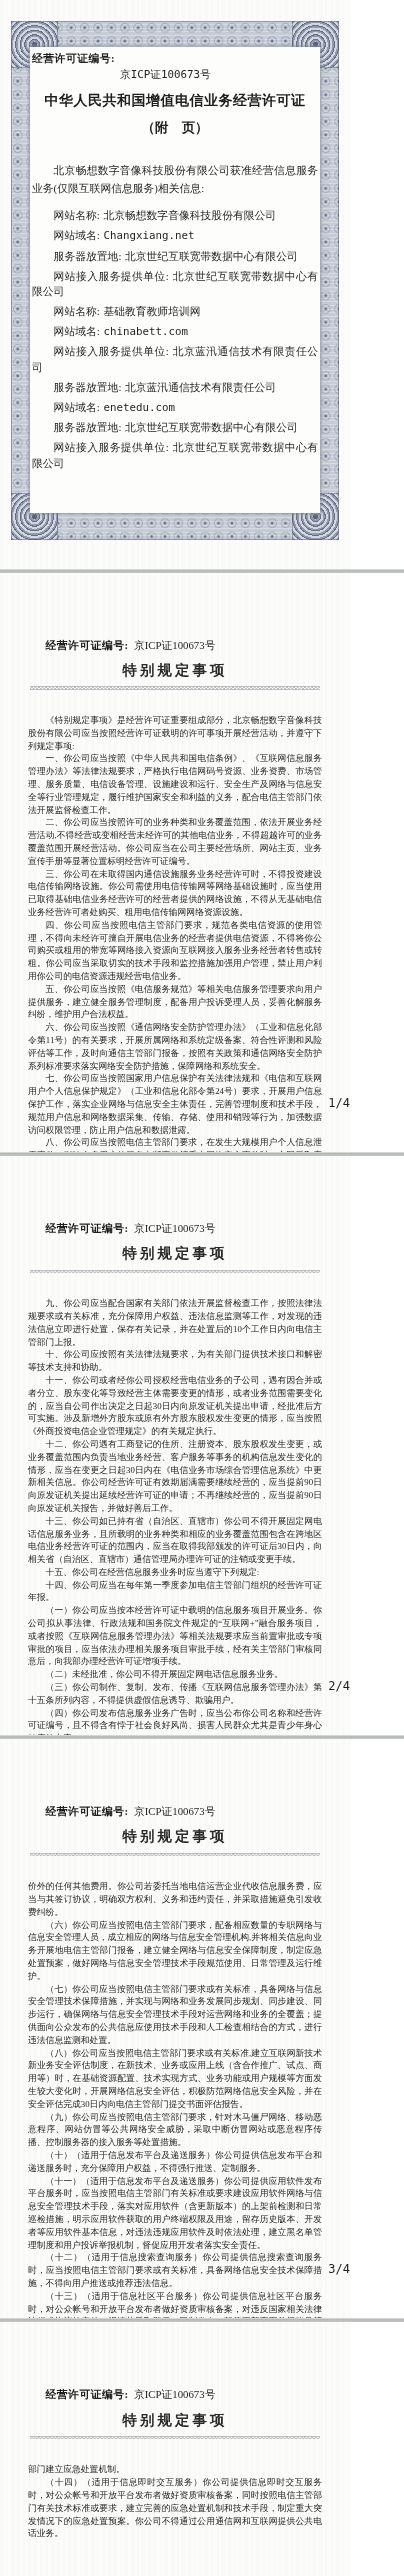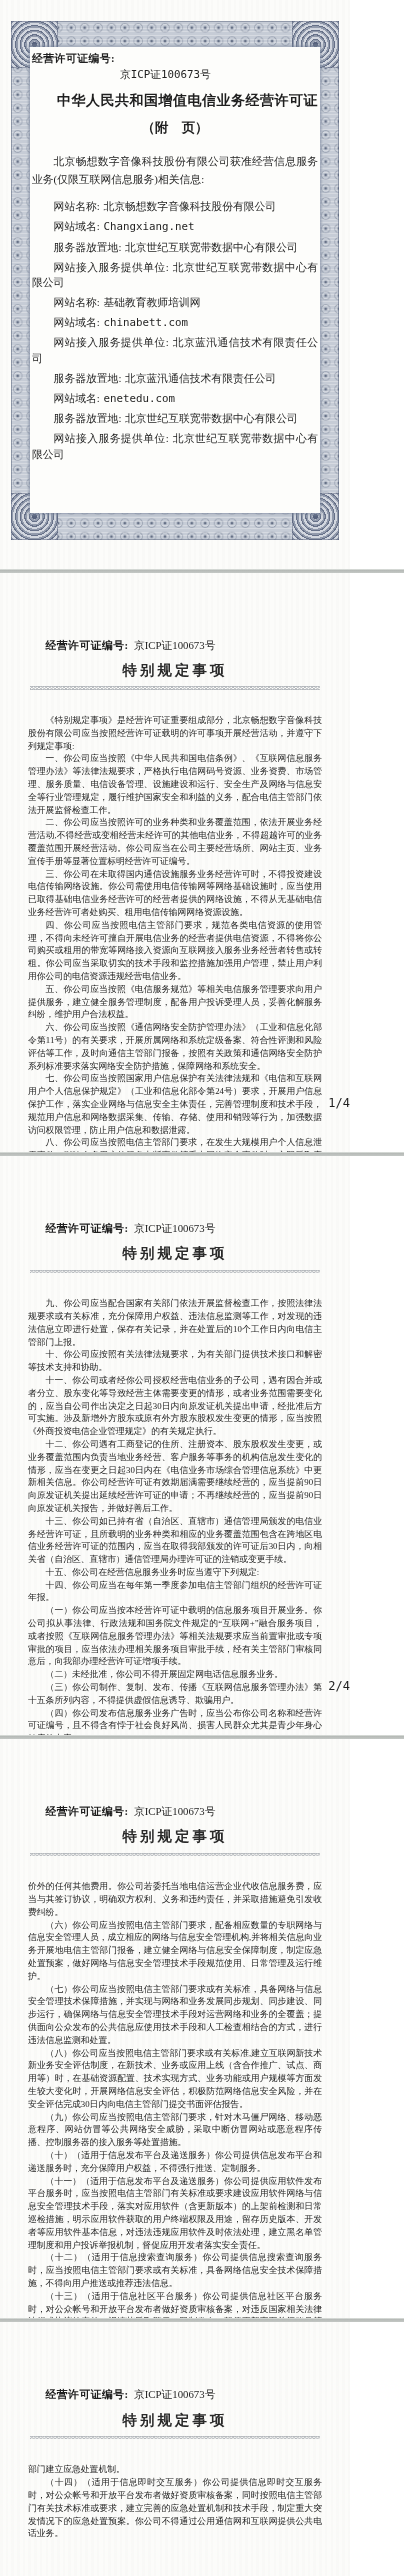--- a/index.html
+++ b/index.html
@@ -24,23 +24,23 @@
     background-image:
       radial-gradient(circle at 50% 50%, #57627c 0 2.6px, transparent 3.1px),
       repeating-radial-gradient(circle at 50% 50%, rgba(87,98,124,.85) 0 1px, rgba(212,216,224,.95) 1px 3.1px, rgba(87,98,124,.40) 3.1px 4.6px);
     box-shadow:inset 0 0 0 1px rgba(87,98,124,.5);}
   .corner.tl{left:10.8px;top:20.6px;} .corner.tr{right:10.8px;top:20.6px;}
   .corner.bl{left:10.8px;bottom:29px;} .corner.br{right:10.8px;bottom:29px;}
   .cert-content{position:absolute;left:32px;right:32px;top:52px;}
   .cert-lic-label{font-size:10.8px;font-weight:bold;letter-spacing:0.5px;}
   .cert-lic-number{font-size:10.8px;margin:2.1px 0 0 88px;}
   .mono{font-family:"DejaVu Sans Mono","Liberation Mono",monospace;}
-  .cert-title{font-size:14px;font-weight:bold;text-align:right;margin-top:10.3px;letter-spacing:0.5px;}
+  .cert-title{font-size:14px;font-weight:bold;text-align:center;margin-top:10.3px;letter-spacing:0.5px;}
   .cert-subtitle{font-size:13.4px;font-weight:bold;text-align:center;margin-top:8.2px;}
-  .cert-intro{font-size:10.8px;line-height:18.5px;text-indent:2em;text-align:justify;margin-top:15px;}
+  .cert-intro{font-size:10.8px;line-height:18.5px;text-indent:2em;text-align:justify;margin-top:24px;}
   .cert-entries{margin-top:6.2px;}
   .cert-entries p{font-size:10.8px;line-height:15.5px;margin:0 0 4.6px;text-indent:2em;text-align:justify;}
   .entry-label{margin-right:3.6px;}
 
   
   #p2,#p3,#p4{height:579px;} #p5{height:550px;}
   .sp-header{margin:66px 28px 0;padding-left:17.5px;font-size:10.8px;}
   .sp-lic-label{font-weight:bold;letter-spacing:0.5px;}
   .sp-lic-number{padding-left:5.2px;}
   .sp-title{text-align:center;font-size:14.4px;font-weight:bold;letter-spacing:3.1px;margin-top:8.2px;color:#2a2a2a;font-family:Liberation Mono, monospace;}
@@ -122,21 +122,21 @@
     <div class="sp-header">
       <span class="sp-lic-label">经营许可证编号:</span><span class="sp-lic-number">京ICP证100673号</span>
     </div>
     <div class="sp-title">特别规定事项</div>
     <div class="zigzag"></div>
     <div class="sp-body">
       <p>九、你公司应当配合国家有关部门依法开展监督检查工作，按照法律法规要求或有关标准，充分保障用户权益、违法信息监测等工作，对发现的违法信息立即进行处置，保存有关记录，并在处置后的10个工作日内向电信主管部门上报。</p>
       <p>十、你公司应按照有关法律法规要求，为有关部门提供技术接口和解密等技术支持和协助。</p>
       <p>十一、你公司或者经你公司授权经营电信业务的子公司，遇有因合并或者分立、股东变化等导致经营主体需要变更的情形，或者业务范围需要变化的，应当自公司作出决定之日起30日内向原发证机关提出申请，经批准后方可实施。涉及新增外方股东或原有外方股东股权发生变更的情形，应当按照《外商投资电信企业管理规定》的有关规定执行。</p>
       <p>十二、你公司遇有工商登记的住所、注册资本、股东股权发生变更，或业务覆盖范围内负责当地业务经营、客户服务等事务的机构信息发生变化的情形，应当在变更之日起30日内在《电信业务市场综合管理信息系统》中更新相关信息。你公司经营许可证有效期届满需要继续经营的，应当提前90日向原发证机关提出延续经营许可证的申请；不再继续经营的，应当提前90日向原发证机关报告，并做好善后工作。</p>
-      <p>十三、你公司如已持有省（自治区、直辖市）通信管理局颁发的电信业务经营许可证，且所载明的业务种类和相应的业务覆盖范围包含在跨地区电信业务经营许可证的范围内，应当在取得我部颁发的许可证后30日内，向相关省（自治区、直辖市）通信管理局办理许可证的注销或变更手续。</p>
+      <p>十三、你公司如已持有省（自治区、直辖市）你公司不得开展固定网电话信息服务业务，且所载明的业务种类和相应的业务覆盖范围包含在跨地区电信业务经营许可证的范围内，应当在取得我部颁发的许可证后30日内，向相关省（自治区、直辖市）通信管理局办理许可证的注销或变更手续。</p>
       <p>十五、你公司在经营信息服务业务时应当遵守下列规定:</p>
       <p>十四、你公司应当在每年第一季度参加电信主管部门组织的经营许可证年报。</p>
       <p>（一）你公司应当按本经营许可证中载明的信息服务项目开展业务。你公司拟从事法律、行政法规和国务院文件规定的“互联网+”融合服务项目，或者按照《互联网信息服务管理办法》等相关法规要求应当前置审批或专项审批的项目，应当依法办理相关服务项目审批手续，经有关主管部门审核同意后，向我部办理经营许可证增项手续。</p>
       <p>（二）未经批准，你公司不得开展固定网电话信息服务业务。</p>
       <p>（三）你公司制作、复制、发布、传播《互联网信息服务管理办法》第十五条所列内容，不得提供虚假信息诱导、欺骗用户。</p>
       <p>（四）你公司发布信息服务业务广告时，应当公布你公司名称和经营许可证编号，且不得含有悖于社会良好风尚、损害人民群众尤其是青少年身心健康的内容。</p>
       <p>（五）你公司向用户收费应当做到准确、合理，不得向用户收取信息服务项目中明码标</p>
     </div>
     <div class="sp-footer">2/4</div>
   </div>
@@ -153,20 +153,21 @@
       <p class="cont">价外的任何其他费用。你公司若委托当地电信运营企业代收信息服务费，应当与其签订协议，明确双方权利、义务和违约责任，并采取措施避免引发收费纠纷。</p>
       <p>（六）你公司应当按照电信主管部门要求，配备相应数量的专职网络与信息安全管理人员，成立相应的网络与信息安全管理机构,并将相关信息向业务开展地电信主管部门报备，建立健全网络与信息安全保障制度，制定应急处置预案，做好网络与信息安全管理技术手段规范使用、日常管理及运行维护。</p>
       <p>（七）你公司应当按照电信主管部门要求或有关标准，具备网络与信息安全管理技术保障措施，并实现与网络和业务发展同步规划、同步建设、同步运行，确保网络与信息安全管理技术手段对运营网络和业务的全覆盖；提供面向公众发布的公共信息应使用技术手段和人工检查相结合的方式，进行违法信息监测和处置。</p>
       <p>（八）你公司应当按照电信主管部门要求或有关标准,建立互联网新技术新业务安全评估制度，在新技术、业务或应用上线（含合作推广、试点、商用等）时，在基础资源配置、技术实现方式、业务功能或用户规模等方面发生较大变化时，开展网络信息安全评估，积极防范网络信息安全风险，并在安全评估完成30日内向电信主管部门提交书面评估报告。</p>
       <p>（九）你公司应当按照电信主管部门要求，针对木马僵尸网络、移动恶意程序、网站仿冒等公共网络安全威胁，采取中断仿冒网站或恶意程序传播、控制服务器的接入服务等处置措施。</p>
       <p>（十）（适用于信息发布平台及递送服务）你公司提供信息发布平台和递送服务时，充分保障用户权益，不得强行推送、定制服务。</p>
       <p>（十一）（适用于信息发布平台及递送服务）你公司提供应用软件发布平台服务时，应当按照电信主管部门有关标准或要求建设应用软件网络与信息安全管理技术手段，落实对应用软件（含更新版本）的上架前检测和日常巡检措施，明示应用软件获取的用户终端权限及用途，留存历史版本、开发者等应用软件基本信息，对违法违规应用软件及时依法处理，建立黑名单管理制度和用户投诉举报机制，督促应用开发者落实安全责任。</p>
       <p>（十二）（适用于信息搜索查询服务）你公司提供信息搜索查询服务时，应当按照电信主管部门要求或有关标准，具备网络信息安全技术保障措施，不得向用户推送或推荐违法信息。</p>
       <p>（十三）（适用于信息社区平台服务）你公司提供信息社区平台服务时，对公众帐号和开放平台发布者做好资质审核备案，对违反国家相关法律法规或协议约定的，视情节采取警示、限制发布、暂停更新直至关闭账号等措施。你公司应依照有关法律规定，配合电信主管</p>
     </div>
+    <div class="sp-footer">3/4</div>
   </div>
 
   <div class="sep"></div>
 
   <div class="page" id="p5">
     <div class="sp-header">
       <span class="sp-lic-label">经营许可证编号:</span><span class="sp-lic-number">京ICP证100673号</span>
     </div>
     <div class="sp-title">特别规定事项</div>
     <div class="zigzag"></div>

